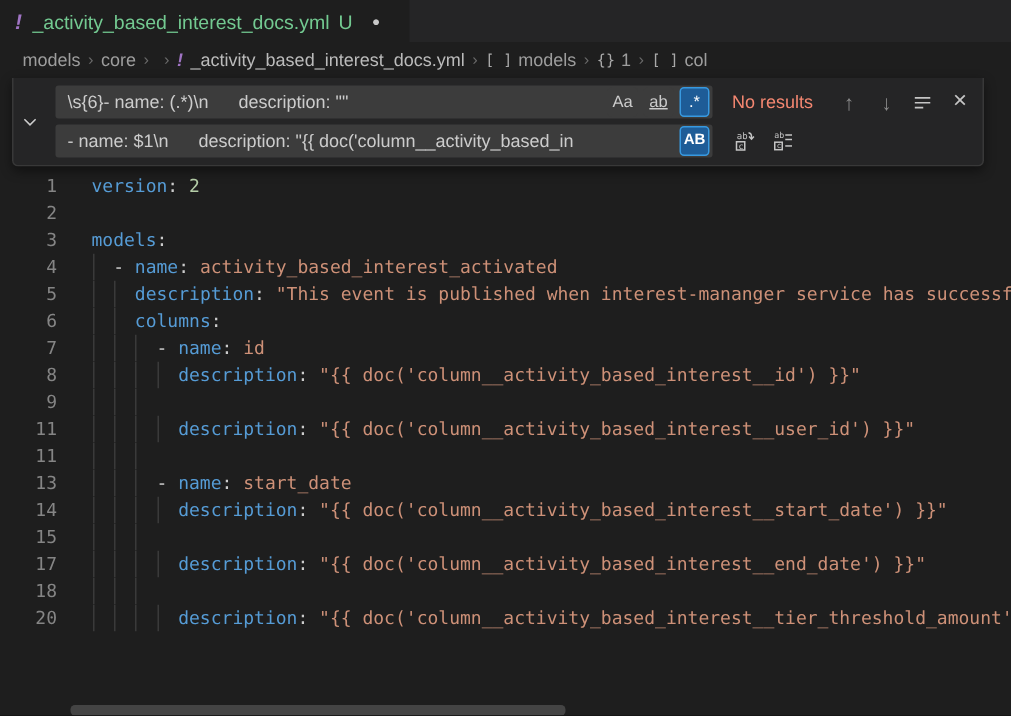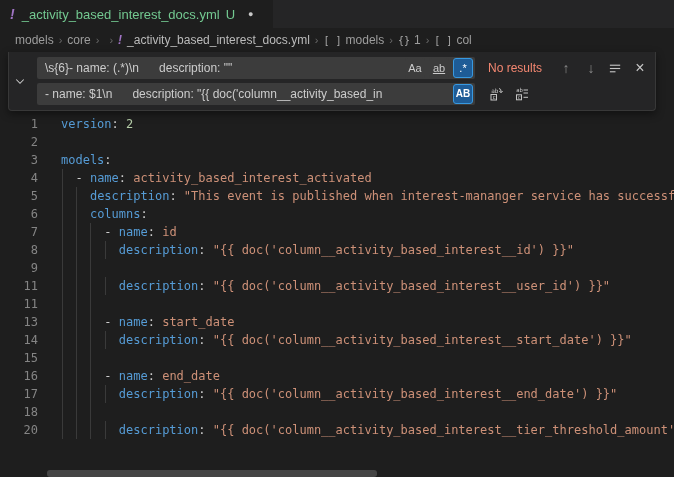--- a/index.html
+++ b/index.html
@@ -156,24 +156,20 @@
       </div>
       <div class="code-row">
         <span class="gutter">14</span>
         <div class="code-text"><i class="guide" style="left: 0.5px;"></i><i class="guide" style="left: 14.94px;"></i><i class="guide" style="left: 29.38px;"></i><i class="guide" style="left: 43.82px;"></i><span class="tk-p">        </span><span class="tk-k">description</span><span class="tk-p">: </span><span class="tk-s">"{{ doc('column__activity_based_interest__start_date') }}"</span></div>
       </div>
       <div class="code-row">
         <span class="gutter">15</span>
         <div class="code-text"><i class="guide" style="left: 0.5px;"></i><i class="guide" style="left: 14.94px;"></i><i class="guide" style="left: 29.38px;"></i></div>
       </div>
       <div class="code-row">
-        <span class="gutter">16</span>
-        <div class="code-text"><i class="guide" style="left: 0.5px;"></i><i class="guide" style="left: 14.94px;"></i><i class="guide" style="left: 29.38px;"></i><span class="tk-p">      - </span><span class="tk-k">name</span><span class="tk-p">: </span><span class="tk-s">end_date</span></div>
-      </div>
-      <div class="code-row">
         <span class="gutter">17</span>
         <div class="code-text"><i class="guide" style="left: 0.5px;"></i><i class="guide" style="left: 14.94px;"></i><i class="guide" style="left: 29.38px;"></i><i class="guide" style="left: 43.82px;"></i><span class="tk-p">        </span><span class="tk-k">description</span><span class="tk-p">: </span><span class="tk-s">"{{ doc('column__activity_based_interest__end_date') }}"</span></div>
       </div>
       <div class="code-row">
         <span class="gutter">18</span>
         <div class="code-text"><i class="guide" style="left: 0.5px;"></i><i class="guide" style="left: 14.94px;"></i><i class="guide" style="left: 29.38px;"></i></div>
       </div>
       <div class="code-row">
         <span class="gutter">20</span>
         <div class="code-text"><i class="guide" style="left: 0.5px;"></i><i class="guide" style="left: 14.94px;"></i><i class="guide" style="left: 29.38px;"></i><i class="guide" style="left: 43.82px;"></i><span class="tk-p">        </span><span class="tk-k">description</span><span class="tk-p">: </span><span class="tk-s">"{{ doc('column__activity_based_interest__tier_threshold_amount') }}"</span></div>

